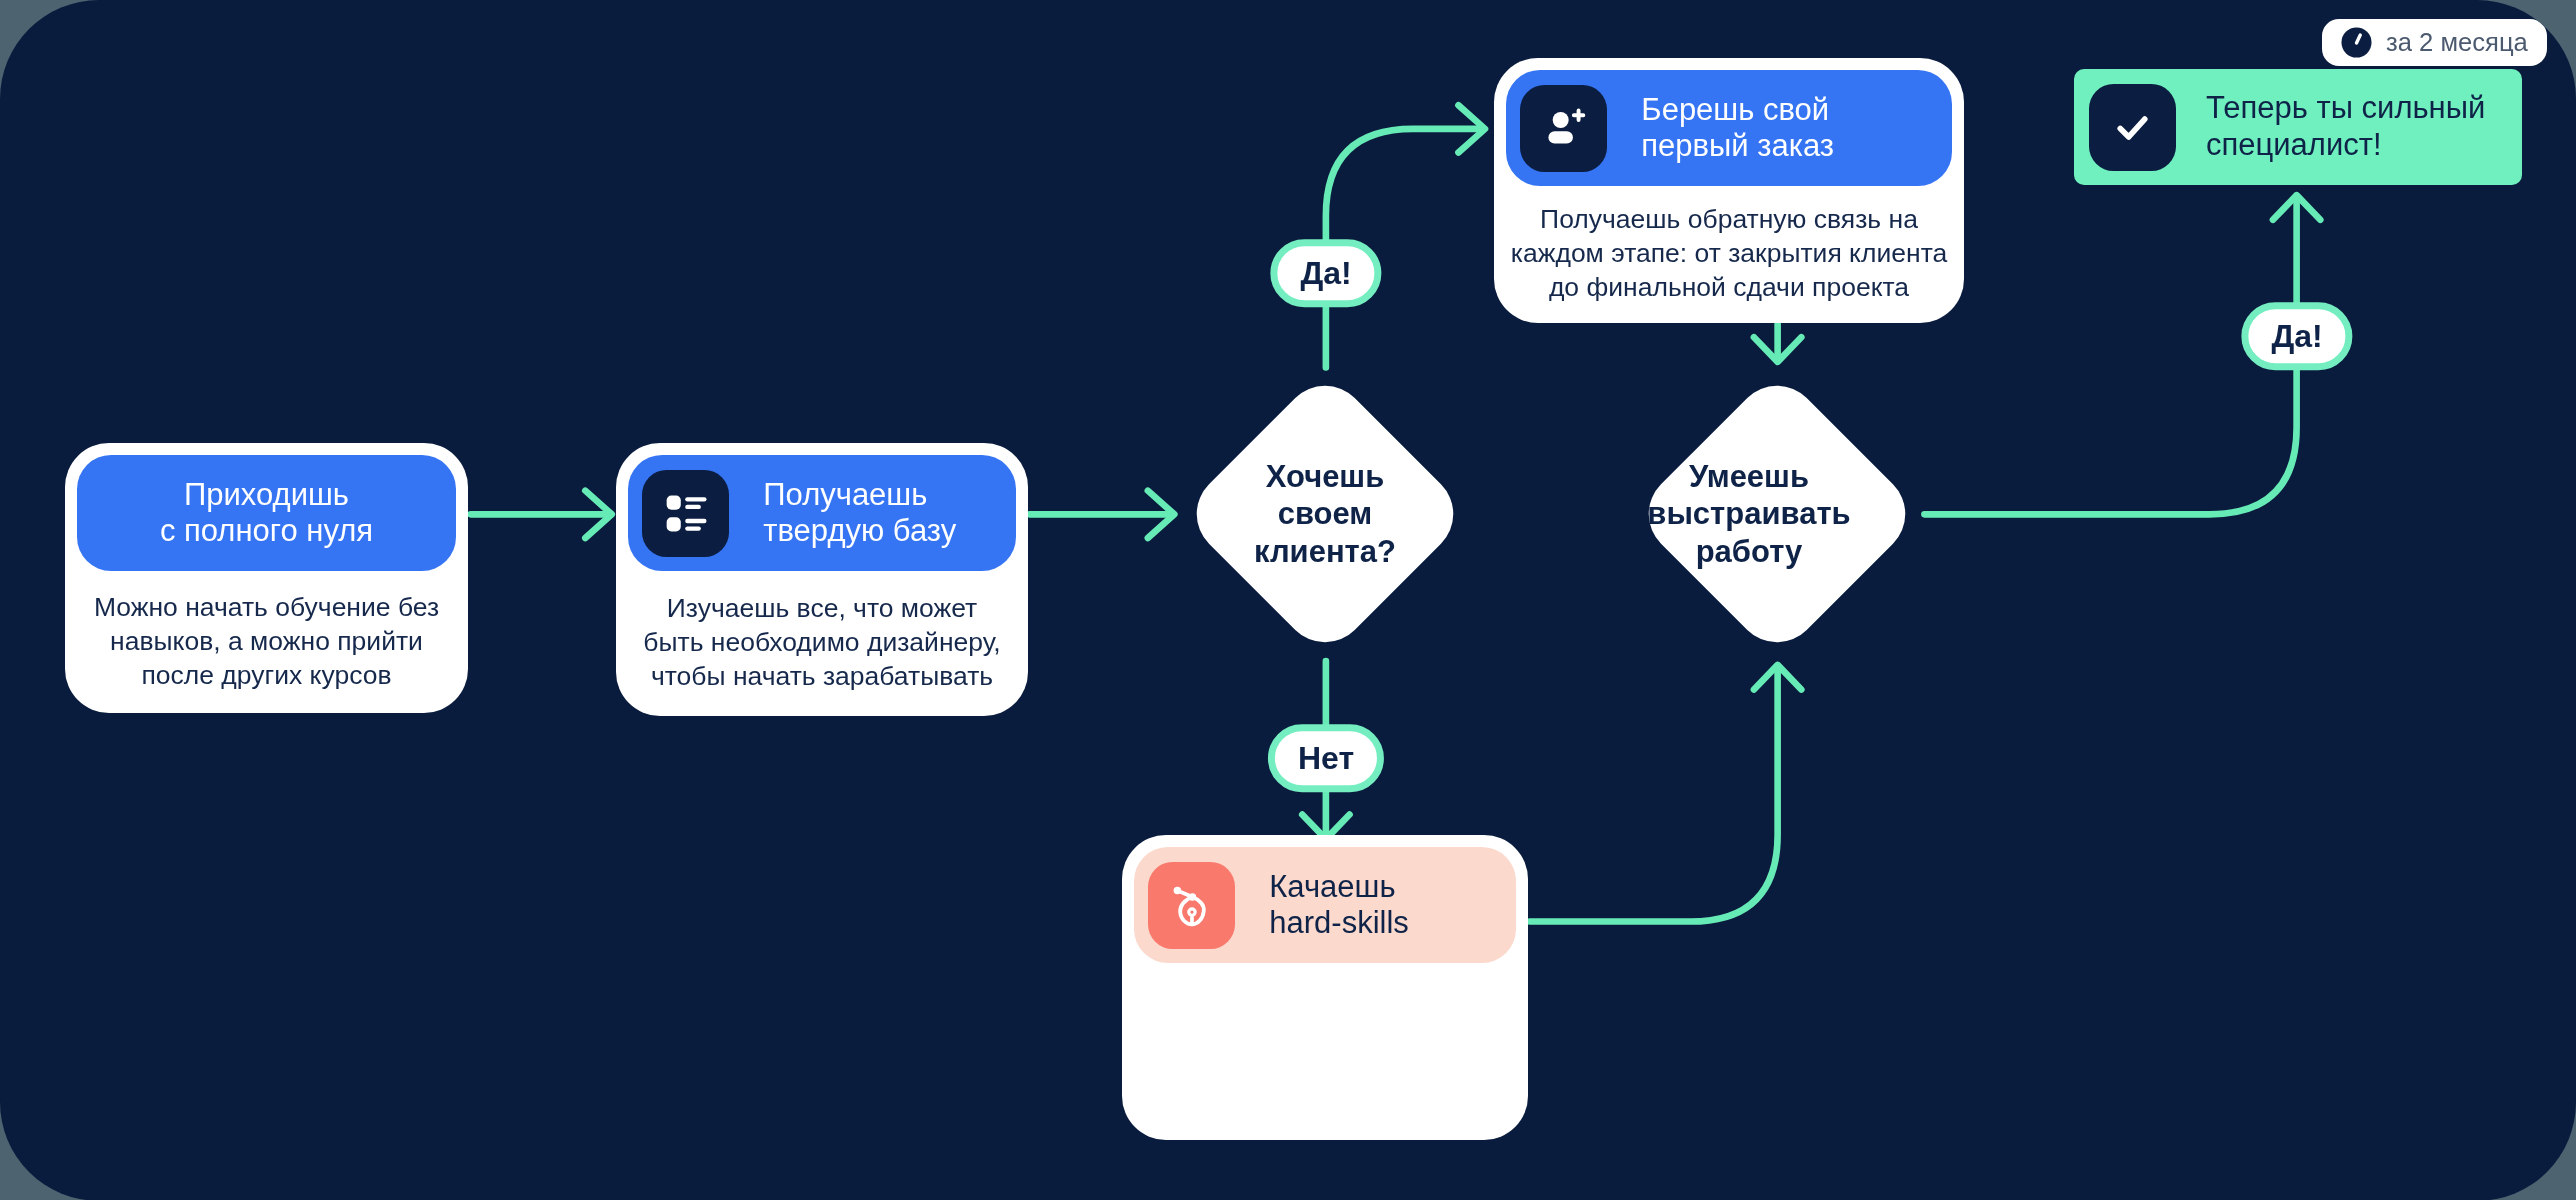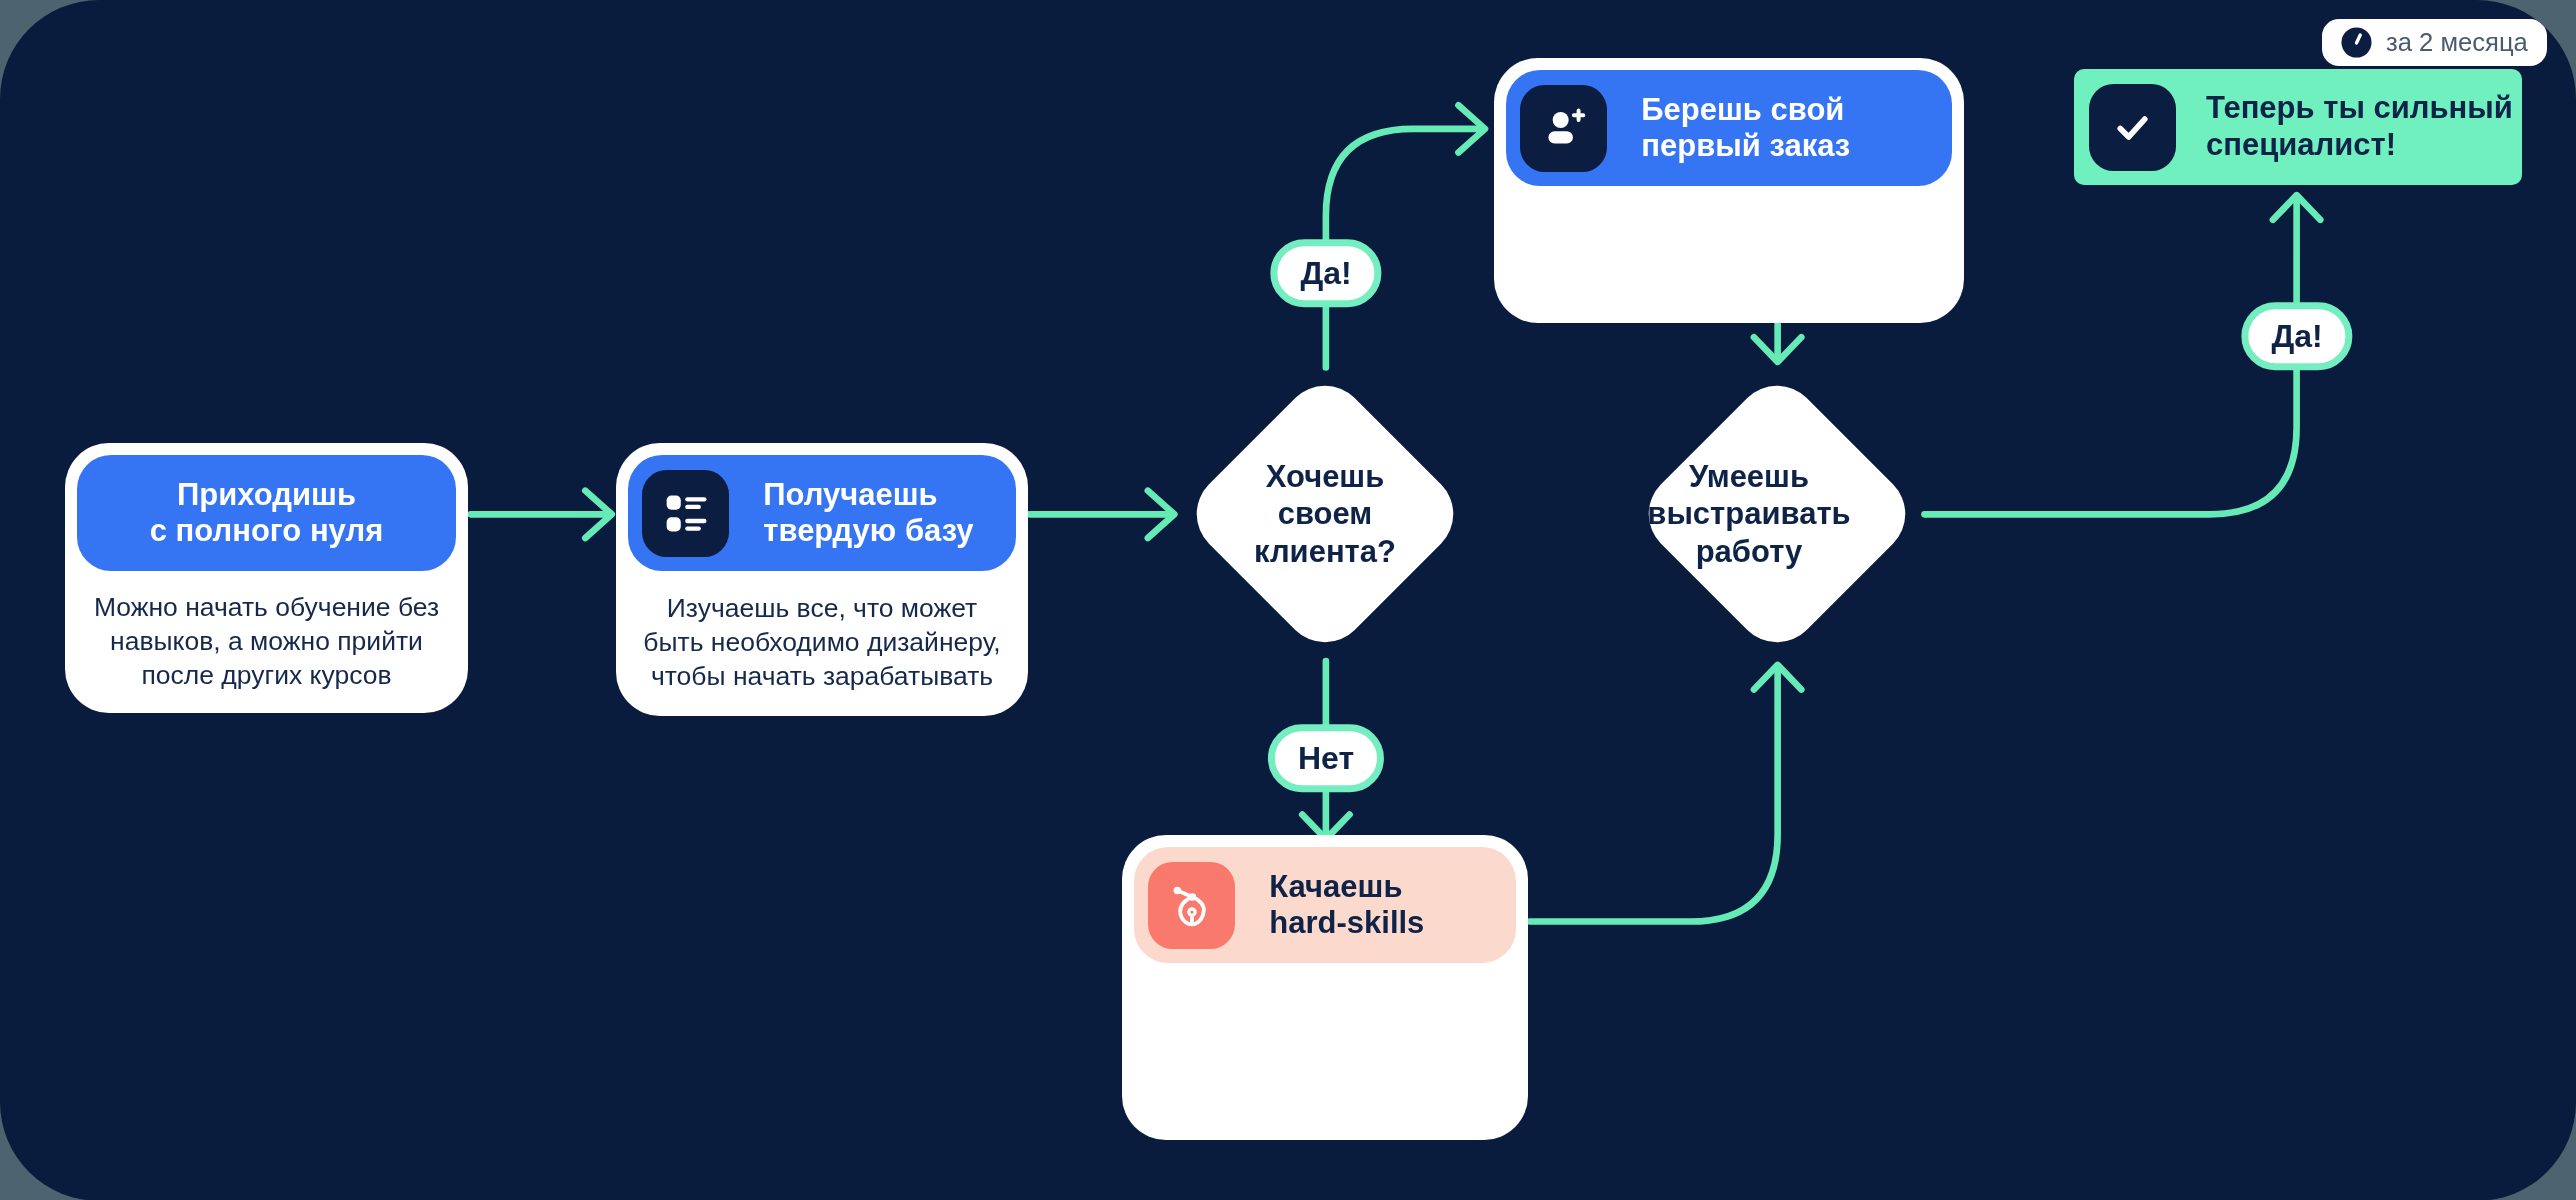--- a/index.html
+++ b/index.html
@@ -9,21 +9,21 @@
   .svg-layer{position:absolute;left:0;top:0;width:2576px;height:1201px}
   .connector{stroke:#67EBB6;stroke-width:7;fill:none;stroke-linecap:round;stroke-linejoin:round}
   .card{position:absolute;background:#ffffff;border-radius:44px;display:flex;flex-direction:column;overflow:hidden}
   .card-header{margin:12.3px;border-radius:34px;height:116px;display:flex;align-items:center;flex:none}
   .header-blue{background:#3575F4}
   .header-pink{background:#FBD9CD}
   .header-center{justify-content:center}
   .icon-box{width:87px;height:87px;border-radius:24.6px;margin-left:14px;flex:none;display:flex;align-items:center;justify-content:center}
   .icon-navy{background:#0B1D40}
   .icon-salmon{background:#F9796D}
-  .card-title{font-weight:bold;font-size:31px;line-height:1.18;white-space:pre-line}
+  .card-title{font-weight:normal;font-size:31px;line-height:1.18;white-space:pre-line}
   .title-white{color:#ffffff}
   .title-navy{color:#0E2347}
   .ml{margin-left:34px}
   .card-body{flex:1;display:flex;align-items:center;justify-content:center;text-align:center;color:#16294C;font-size:26.5px;line-height:1.28;white-space:pre-line;padding:3.8px 7.6px 17px}
   .diamond{position:absolute;width:206px;height:206px;background:#ffffff;border-radius:42px;transform:rotate(45deg)}
   .diamond-label{position:absolute;left:0;top:0;right:0;bottom:0;transform:rotate(-45deg);display:flex;align-items:center;justify-content:center;text-align:center;font-weight:bold;font-size:31px;line-height:1.2;color:#0E2347;white-space:pre-line}
   .pill{position:absolute;transform:translate(-50%,-50%);background:#ffffff;border:7.6px solid #74EEC0;border-radius:42px;padding:7.6px 23px;font-weight:bold;font-size:32px;color:#0E2347;line-height:1.2}
   .final-card{position:absolute;left:2074px;top:69px;width:448px;height:116px;background:#6FF0BE;border-radius:10px;display:flex;align-items:center}
   .final-card .icon-box{margin-left:15px}
   .badge{position:absolute;left:2322px;top:19px;height:47px;background:#ffffff;border-radius:17px;display:flex;align-items:center;gap:14px;padding:4px 19px}
@@ -105,20 +105,23 @@
       <div class="icon-box icon-navy">
         <svg width="49" height="49" viewBox="0 0 52 52" xmlns="http://www.w3.org/2000/svg">
           <circle cx="23" cy="17" r="8.5" fill="#ffffff"></circle>
           <rect x="10" y="29" width="26" height="13" rx="6.5" fill="#ffffff"></rect>
           <path d="M37 12 H 47 M42 7 V 17" stroke="#ffffff" stroke-width="4.2" stroke-linecap="round"></path>
         </svg>
       </div>
       <div class="card-title title-white ml">Берешь свой
 первый заказ</div>
     </div>
+    <div class="card-body">Получаешь обратную связь на
+каждом этапе: от закрытия клиента
+до финальной сдачи проекта</div>
   </div>
 
   <div class="card pos-hard">
     <div class="card-header header-pink">
       <div class="icon-box icon-salmon">
         <svg width="49" height="49" viewBox="0 0 52 52" xmlns="http://www.w3.org/2000/svg">
           <path d="M11 10 L 27 17" stroke="#ffffff" stroke-width="4" stroke-linecap="round"></path>
           <circle cx="11" cy="10" r="4" fill="#ffffff"></circle>
           <circle cx="27" cy="17" r="4" fill="#ffffff"></circle>
           <path d="M27 17 C 35 20 40 26 39 32 C 38 40 33 46 26.5 46 C 20 46 14.5 40 14 33 C 13.5 27 18 20 27 17 Z" stroke="#ffffff" stroke-width="4" fill="none" stroke-linejoin="round"></path>

